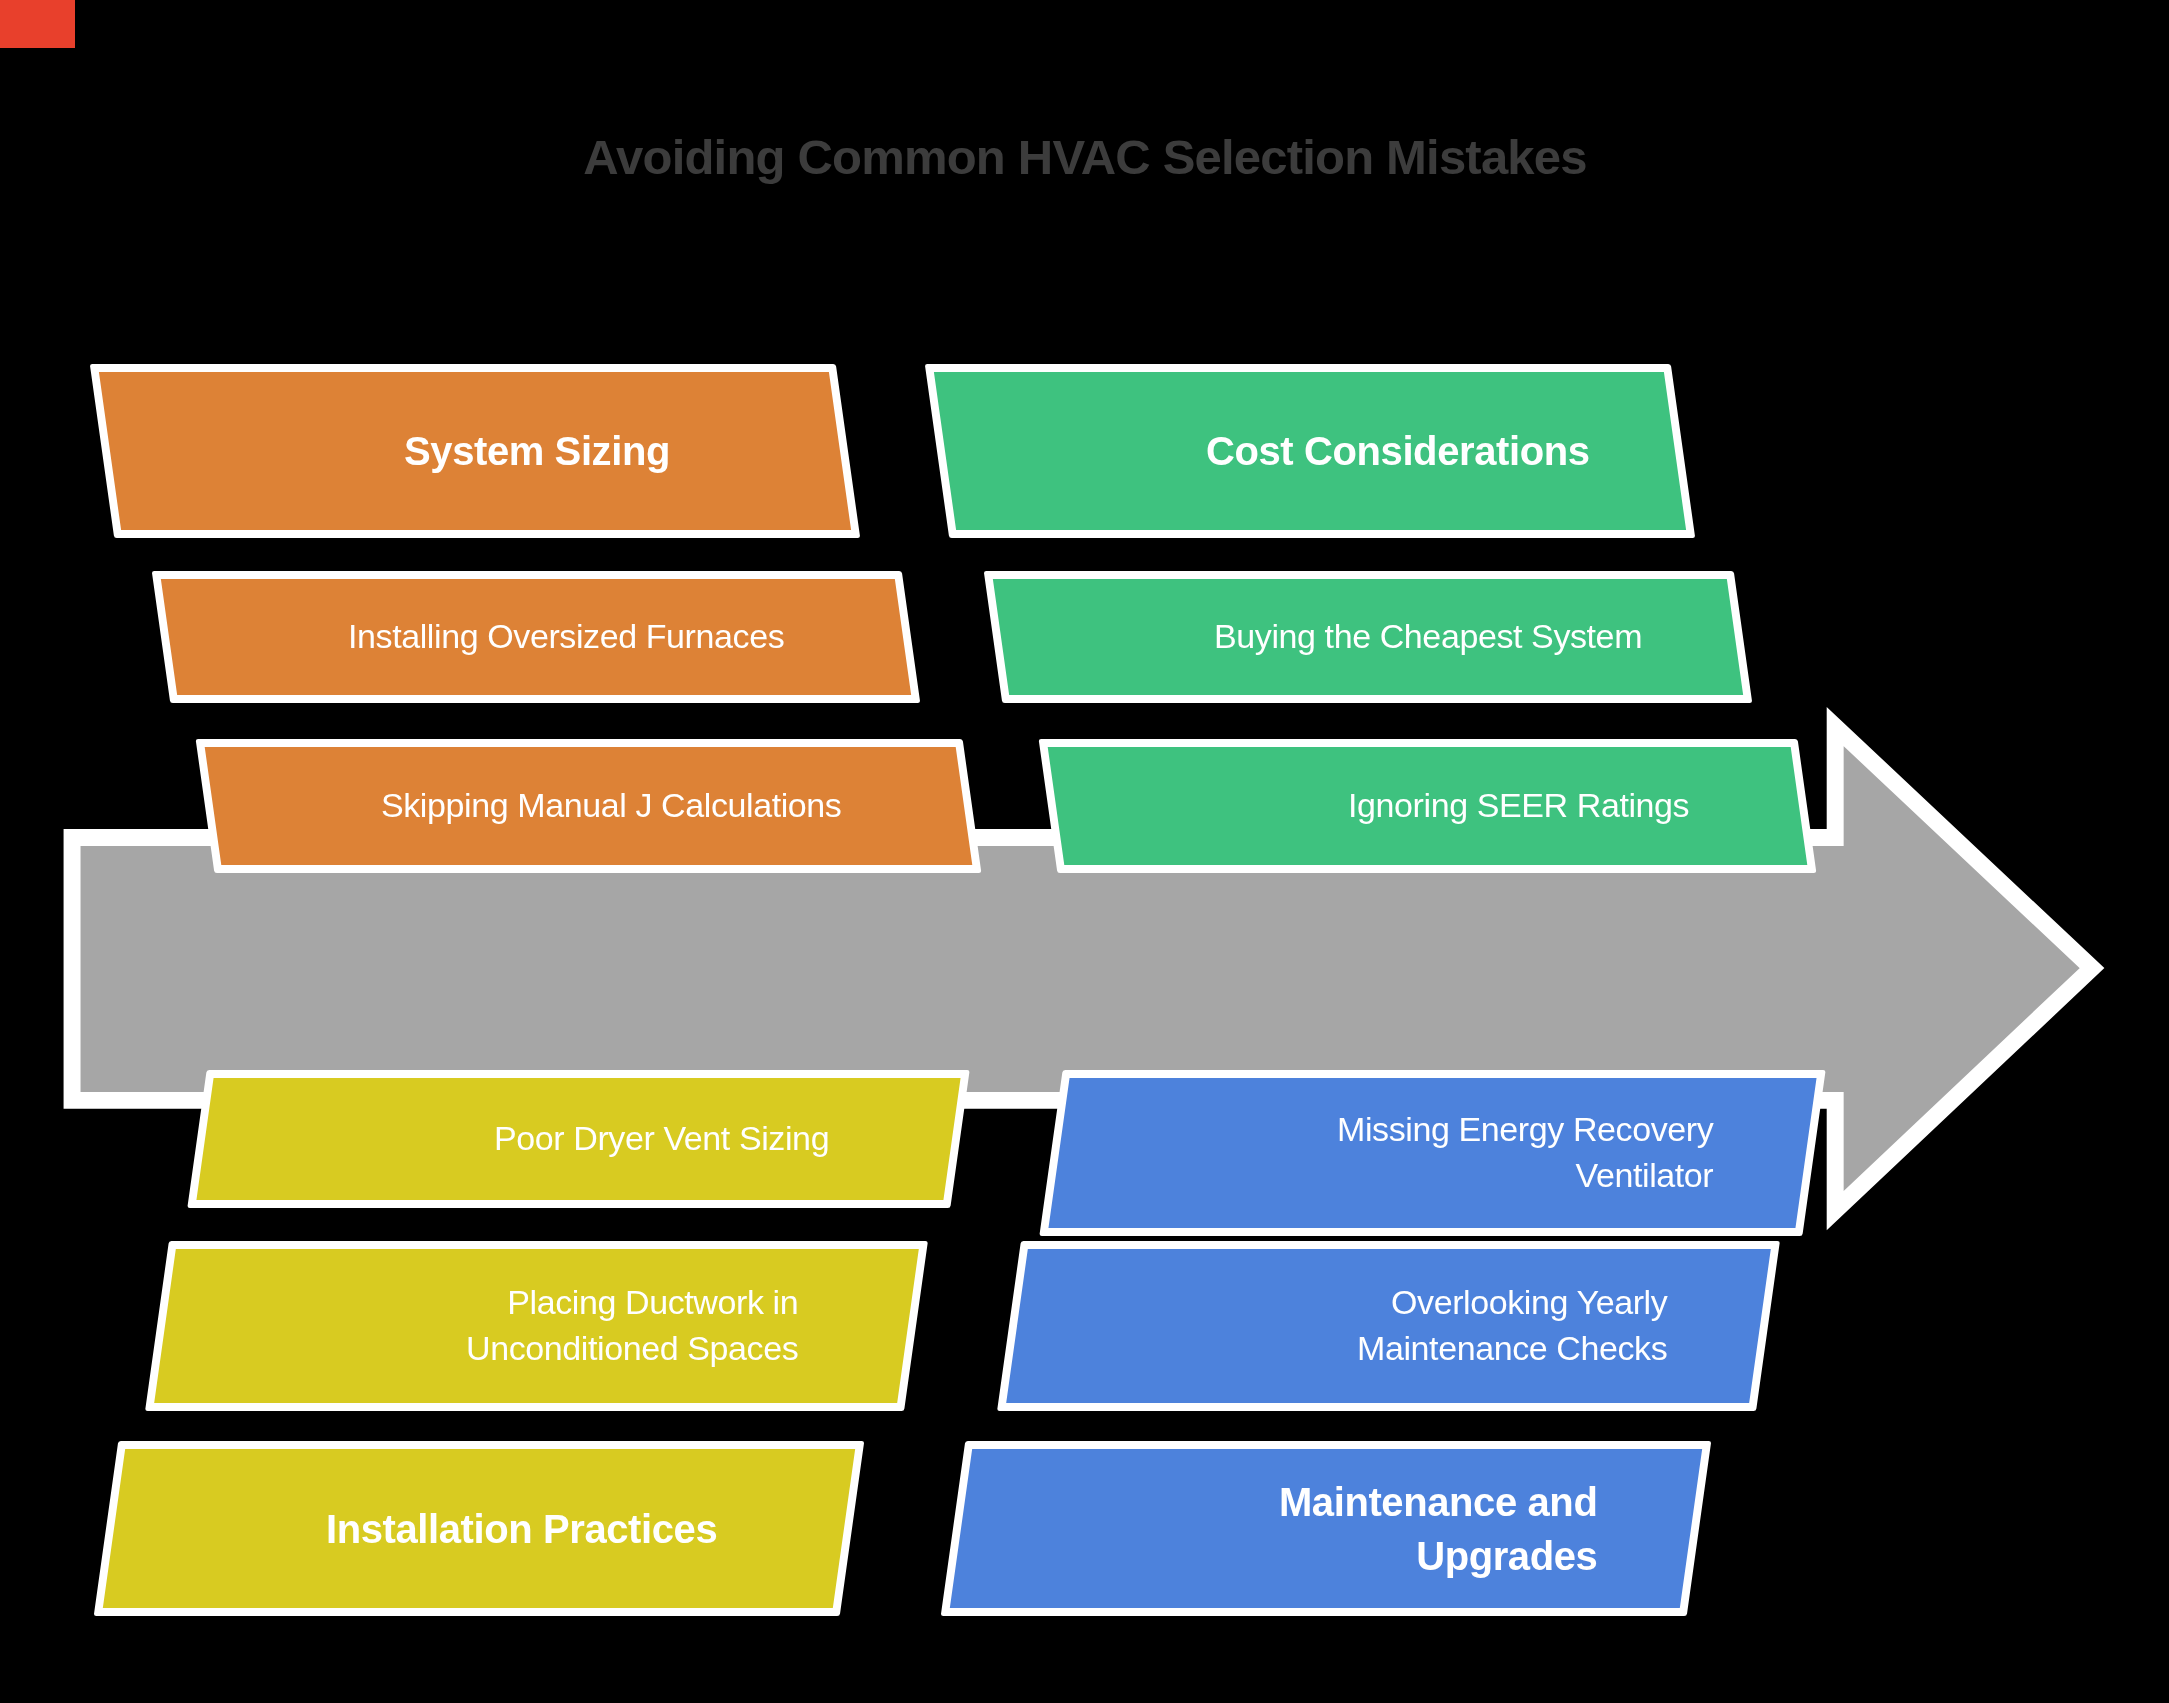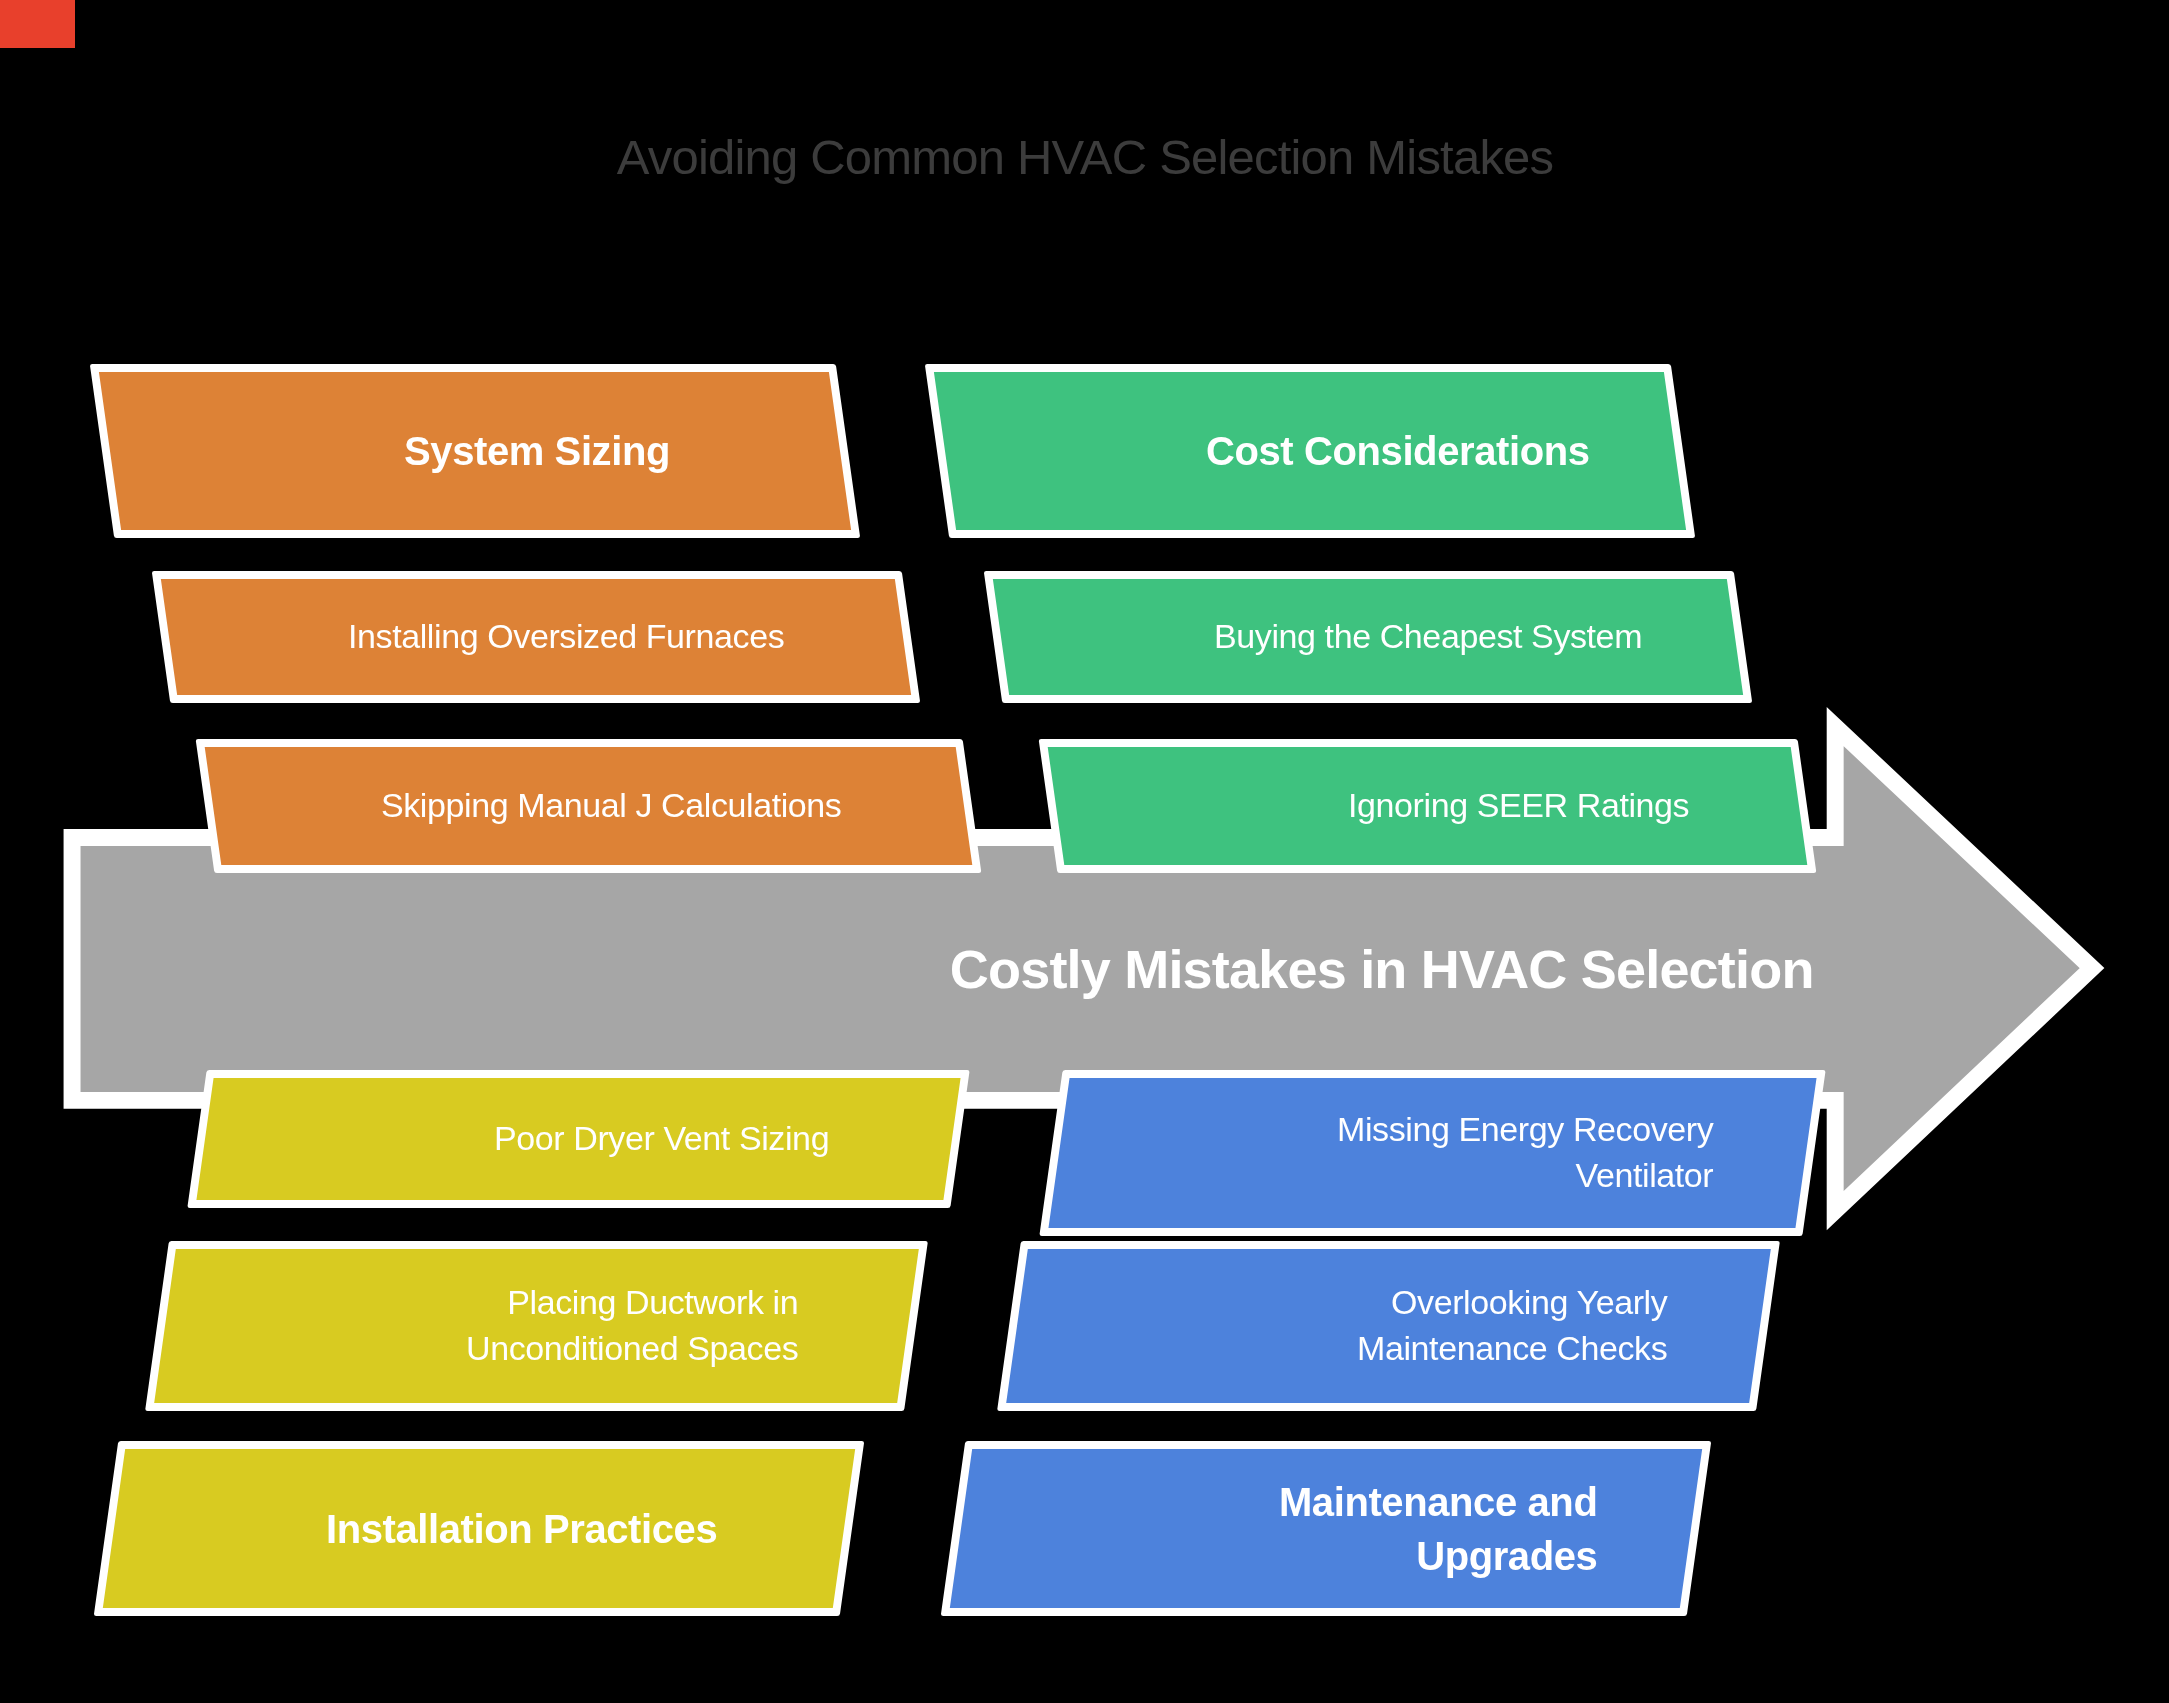--- a/index.html
+++ b/index.html
@@ -10,21 +10,21 @@
     overflow:hidden;
     font-family:"Liberation Sans", sans-serif;
   }
   .corner-mark{
     position:absolute;left:0;top:0;width:75px;height:48px;
     background:#E8402C;
   }
   .page-title{
     position:absolute;left:0;top:129px;width:2170px;
     text-align:center;
-    font-size:49px;font-weight:normal;letter-spacing:-0.8px;
+    font-size:49px;font-weight:bold;letter-spacing:-0.8px;
     color:#3C3C3C;
   }
   .arrow-svg{position:absolute;left:0;top:0;}
   .arrow-label{
     position:absolute;left:72px;top:837px;width:1767px;height:263px;
     display:flex;align-items:center;justify-content:flex-end;
     padding-right:25.4px;box-sizing:border-box;
     color:#FFFFFF;font-size:54px;font-weight:bold;letter-spacing:-0.8px;
   }
   .block{
@@ -58,21 +58,20 @@
 <div id="canvas">
 
   <div class="corner-mark"></div>
 
   <div class="page-title">Avoiding Common HVAC Selection Mistakes</div>
 
   <svg class="arrow-svg" width="2170" height="1704" viewBox="0 0 2560 2010">
     <polygon points="85,988 2165,988 2165,857 2468,1142 2165,1428 2165,1298 85,1298" fill="#A6A6A6" stroke="#FFFFFF" stroke-width="20" stroke-linejoin="miter"></polygon>
   </svg>
 
-  <div class="arrow-label">Costly Mistakes in HVAC Selection</div>
 
   <div class="block orange lean-up header" style="left:102px;top:364px;width:746px;height:174px;padding-right:170px;">
     <span class="label">System Sizing</span>
   </div>
   <div class="block orange lean-up" style="left:161px;top:571px;width:750px;height:132px;padding-right:119px;">
     <span class="label">Installing Oversized Furnaces</span>
   </div>
   <div class="block orange lean-up" style="left:205px;top:739px;width:767px;height:134px;padding-right:123px;">
     <span class="label">Skipping Manual J Calculations</span>
   </div>

